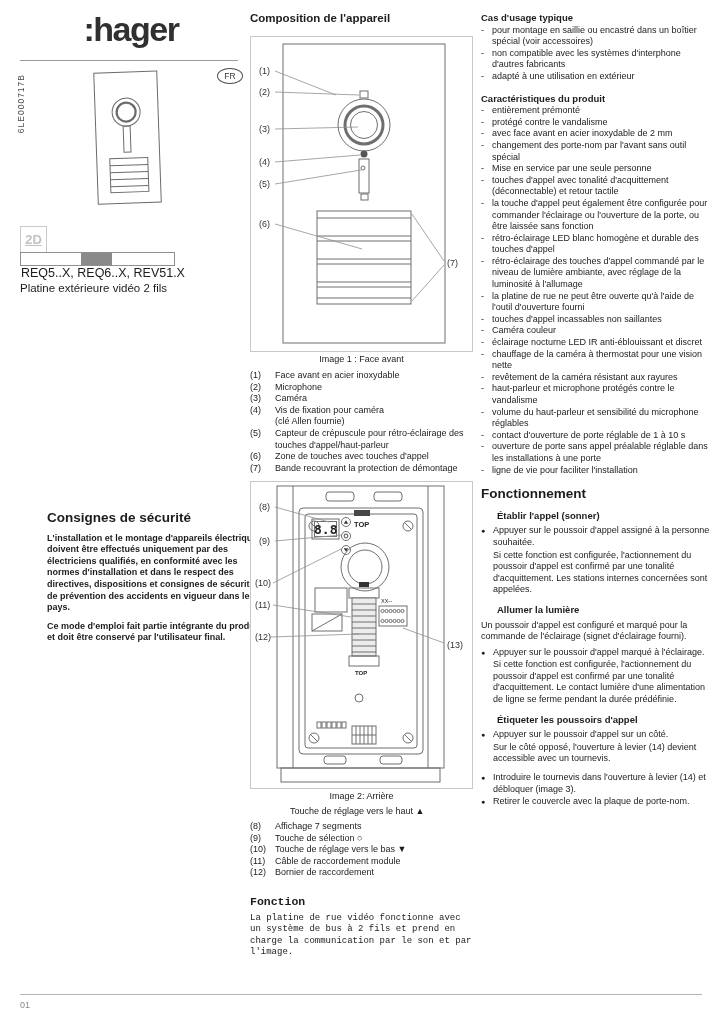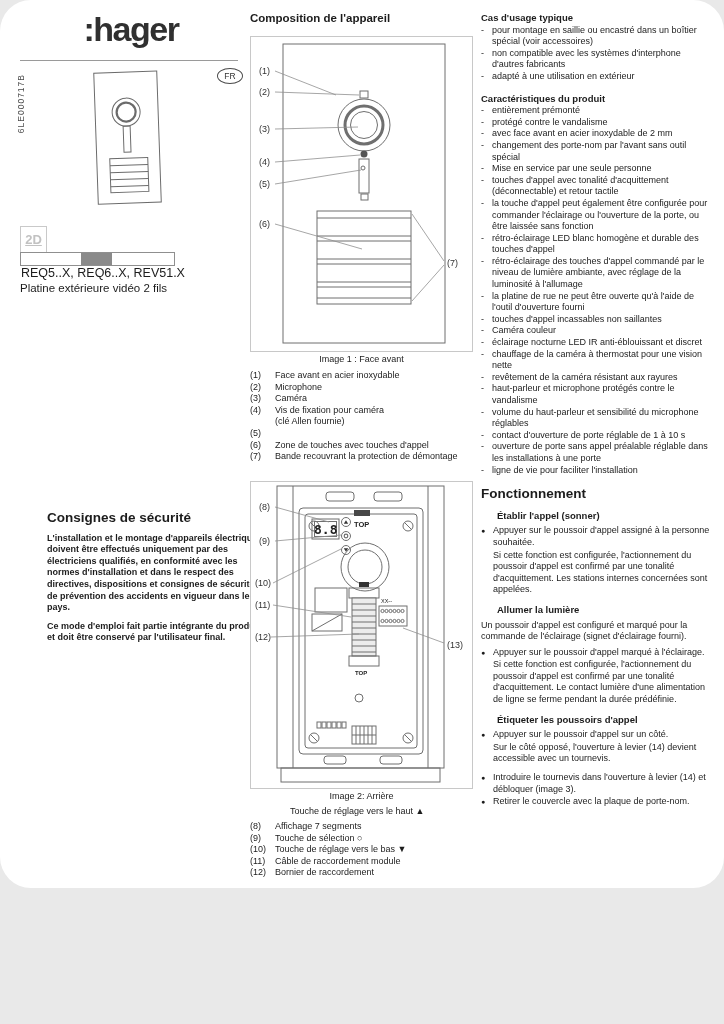--- a/index.html
+++ b/index.html
@@ -1,18 +1,18 @@
 <!DOCTYPE html>
 <html lang="fr"><head>
 <meta charset="utf-8">
 <style>
   html,body{margin:0;padding:0;background:#e9e9e9;}
-  .page{position:relative;width:724px;height:888px;background:#ffffff;
+  .page{position:relative;width:724px;height:1024px;background:#ffffff;
         font-family:"Liberation Sans","DejaVu Sans",sans-serif;color:#1c1c1c;
-        overflow:hidden;margin:0 auto;border-radius:31px;}
+        overflow:hidden;margin:0 auto;}
   .abs{position:absolute;}
   
   .logo{left:20px;top:10px;width:222px;text-align:center;font-size:34px;font-weight:700;
         letter-spacing:-1.5px;color:#303030;}
   .logo-rule{left:20px;top:60px;width:218px;border-top:1px solid #9a9a9a;}
   .doc-code{left:16px;top:74px;writing-mode:vertical-rl;transform:rotate(180deg);
         font-size:8.5px;color:#4a4a4a;letter-spacing:1px;}
   .fr-badge{left:217px;top:68px;width:24px;height:14px;border:1px solid #4a4a4a;border-radius:50%;
         display:flex;align-items:center;justify-content:center;font-size:8.5px;color:#333;}
   .sketch{left:86px;top:64px;}
@@ -167,20 +167,21 @@
       <span>(3)</span>
       <span class="txt">Caméra</span>
     </div>
     <div class="num-row">
       <span>(4)</span>
       <span class="txt">Vis de fixation pour caméra
 (clé Allen fournie)</span>
     </div>
     <div class="num-row">
       <span>(5)</span>
+      <span class="txt">Capteur de crépuscule pour rétro-éclairage des touches d'appel/haut-parleur</span>
     </div>
     <div class="num-row">
       <span>(6)</span>
       <span class="txt">Zone de touches avec touches d'appel</span>
     </div>
     <div class="num-row">
       <span>(7)</span>
       <span class="txt">Bande recouvrant la protection de démontage</span>
     </div>
   </div>

